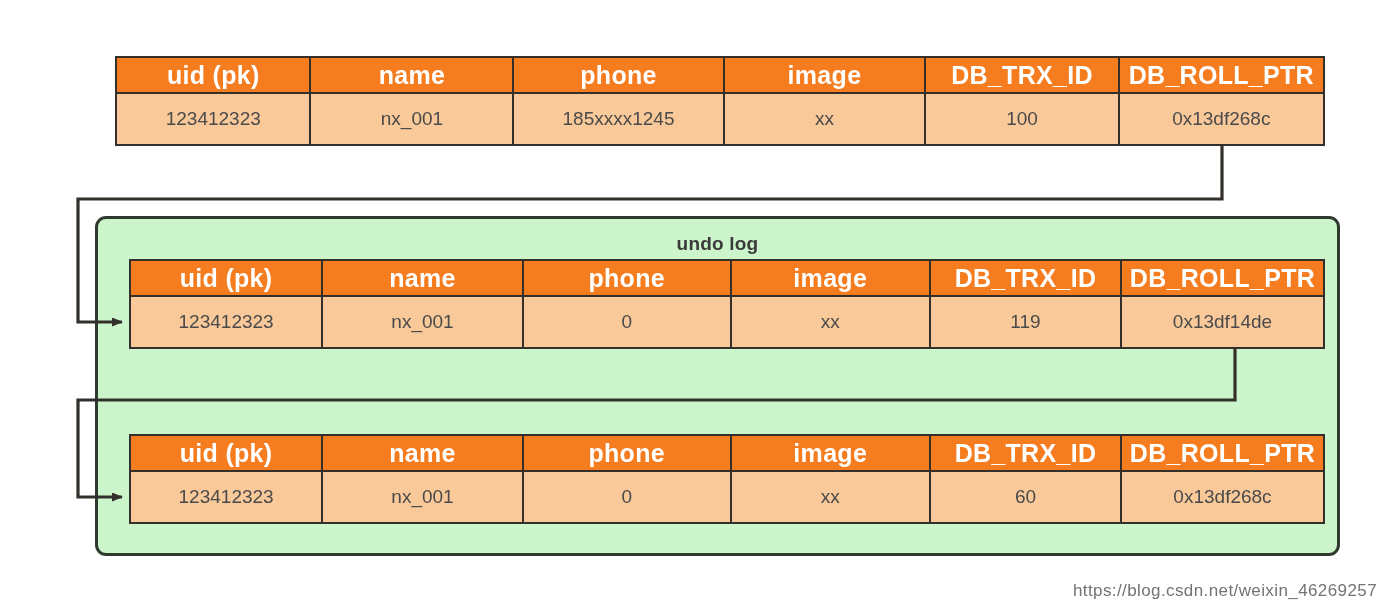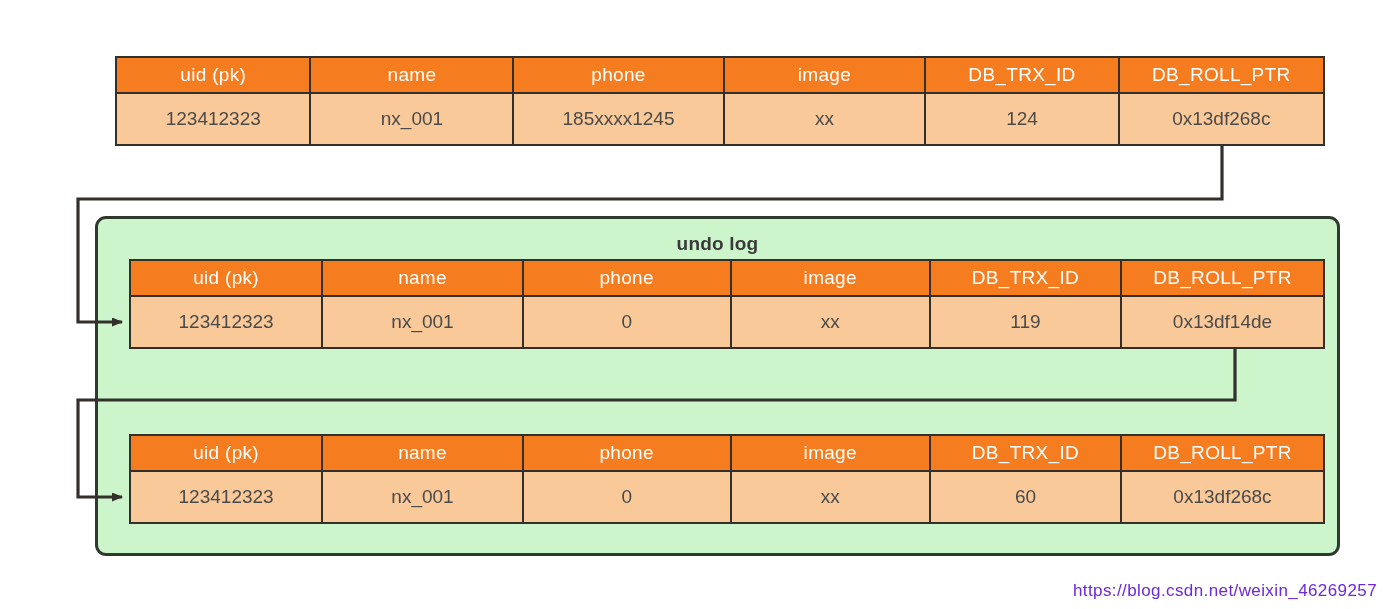--- a/index.html
+++ b/index.html
@@ -72,22 +72,22 @@
   .record-table th,
   .record-table td {
     border: 2px solid #33302c;
     text-align: center;
     padding: 0;
     box-sizing: border-box;
   }
   .record-table th {
     background: #f57c1f;
     color: #ffffff;
-    font-weight: normal;
-    font-size: 19px;
+    font-weight: bold;
+    font-size: 25px;
     height: 34px;
     line-height: 34px;
     white-space: nowrap;
     letter-spacing: 0.3px;
   }
   .record-table td {
     background: #f9c99a;
     color: #4a4a4a;
     font-size: 19px;
     height: 50px;
@@ -121,21 +121,21 @@
   .col-image  { width: 16.7%; }
   .col-trx    { width: 16.0%; }
   .col-ptr    { width: 17.0%; }
 
   
   .watermark {
     position: absolute;
     right: 15px;
     bottom: 8px;
     font-size: 17px;
-    color: #6d28d9;
+    color: #737373;
     letter-spacing: 0.4px;
     z-index: 8;
     user-select: none;
   }
 </style>
 </head>
 <body>
 
 <div id="canvas">
 
@@ -173,21 +173,21 @@
         <th>DB_TRX_ID</th>
         <th>DB_ROLL_PTR</th>
       </tr>
     </thead>
     <tbody>
       <tr>
         <td>123412323</td>
         <td>nx_001</td>
         <td>185xxxx1245</td>
         <td>xx</td>
-        <td>124</td>
+        <td>100</td>
         <td>0x13df268c</td>
       </tr>
     </tbody>
   </table>
 
   <table class="record-table" id="table-undo-1">
     <colgroup>
       <col class="col-uid">
         <col class="col-name">
         <col class="col-phone">

